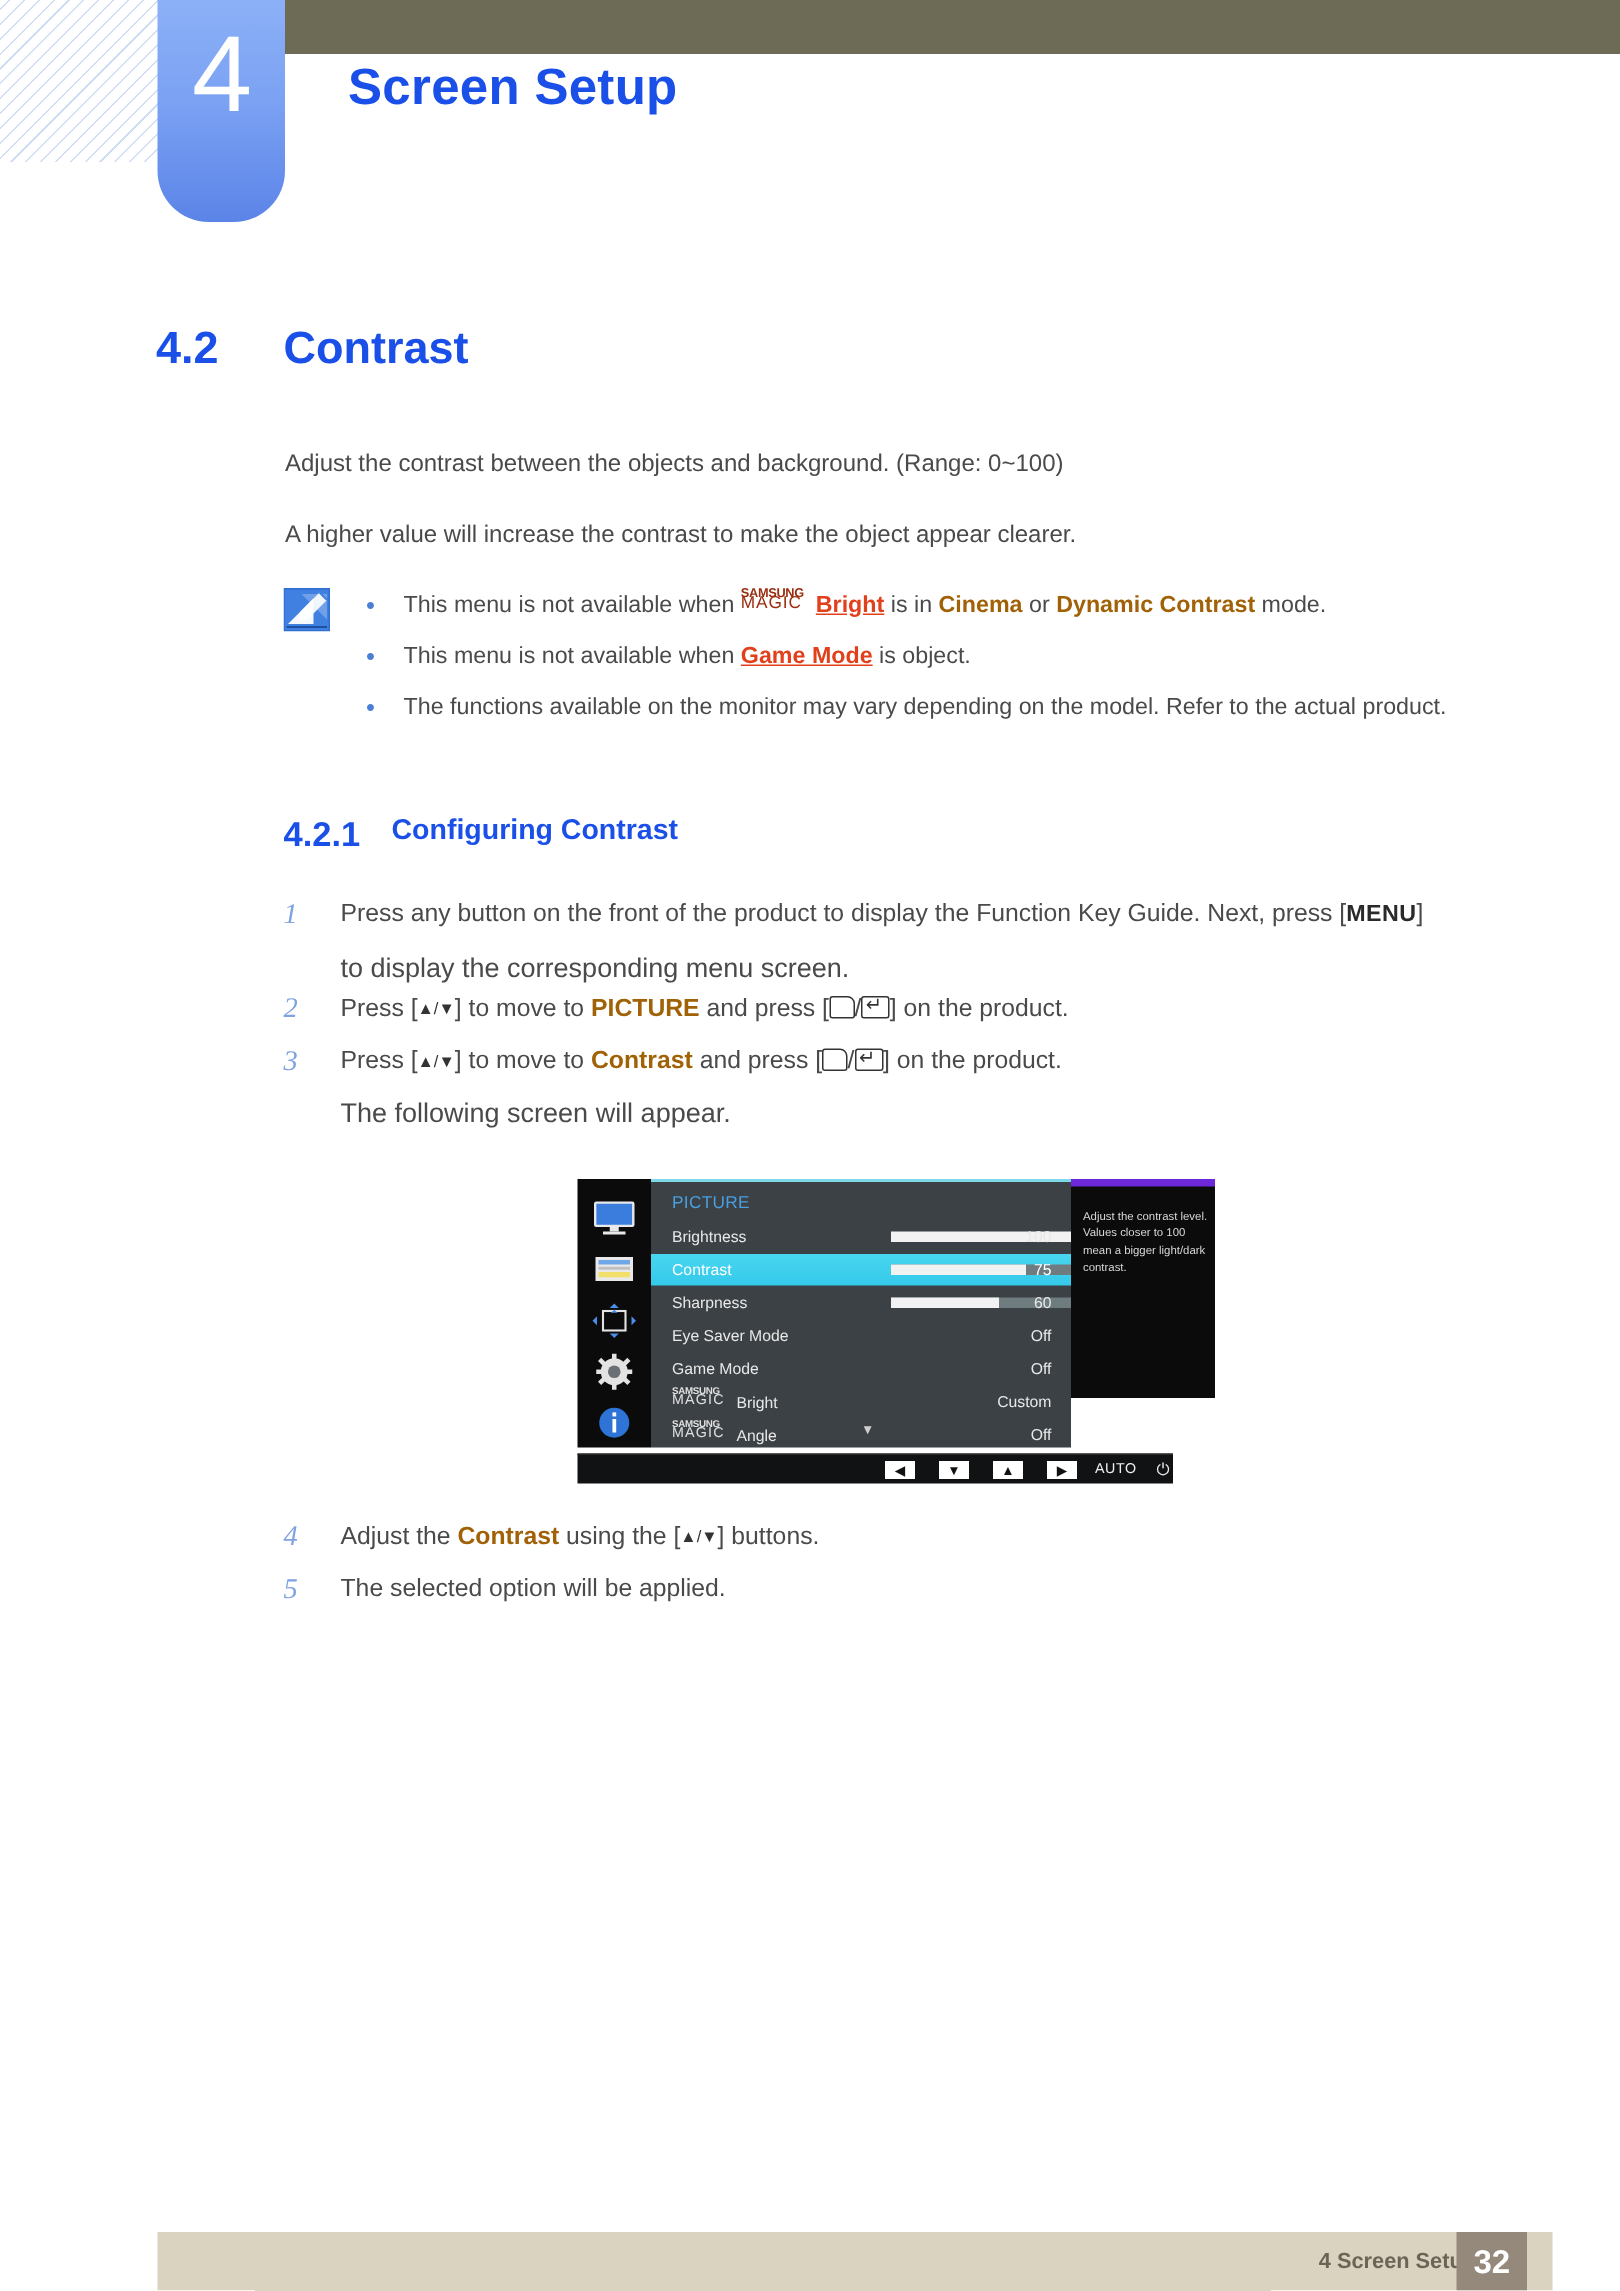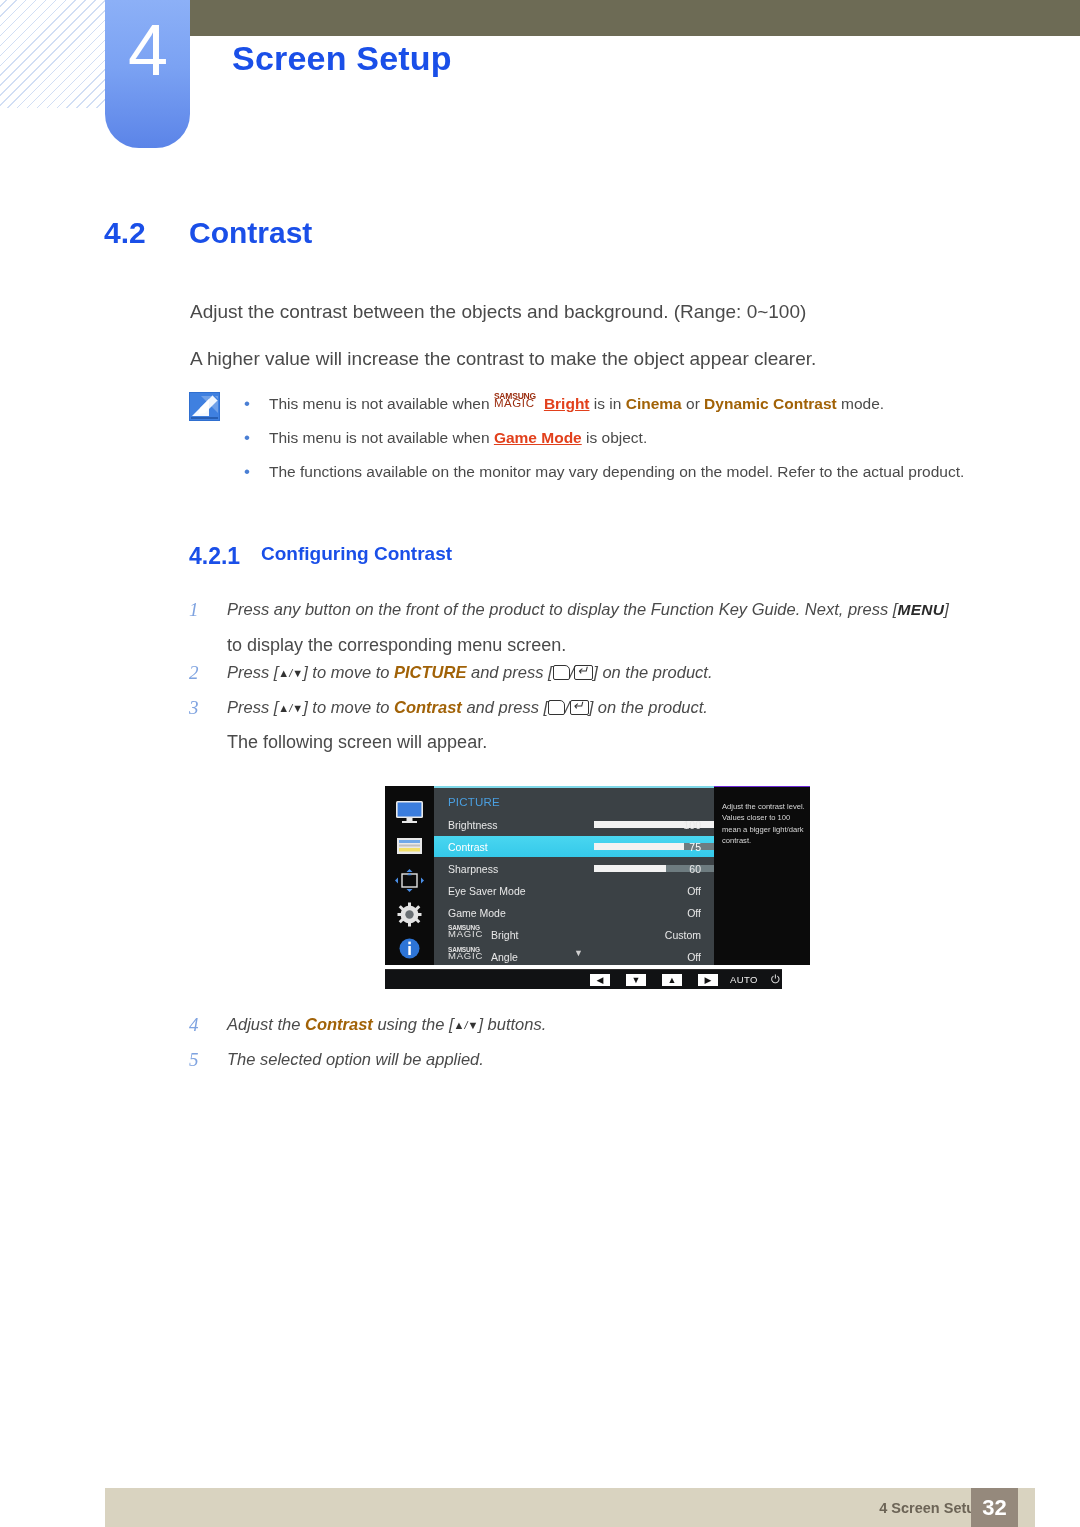--- a/index.html
+++ b/index.html
@@ -41,21 +41,21 @@
   
   .h2-wrap { position: absolute; left: 104px; top: 216px; display: flex; gap: 0; }
   .h2-num { color:#1a4fe8; font-size: 30px; font-weight: bold; width: 85px; }
   .h2-txt { color:#1a4fe8; font-size: 30px; font-weight: bold; }
 
   .h3-wrap { position: absolute; left: 189px; top: 543px; display:flex; }
   .h3-num { color:#1a4fe8; font-size:23px; font-weight:bold; width: 72px; }
   .h3-txt { color:#1a4fe8; font-size:19px; font-weight:bold; }
 
   
-  .para { position:absolute; left:190px; color:#4a4a4a; font-size:19px; line-height:1.35; }
+  .para { position:absolute; left:190px; color:#4a4a4a; font-size:16px; line-height:1.35; }
   .p1 { top: 299px; }
   .p2 { top: 346px; }
 
   
   .note-icon {
     position:absolute; left:189px; top:392px; width:31px; height:29px;
   }
   .notes { position:absolute; left:237px; top:392px; width: 760px; }
   .note-row { display:flex; align-items:flex-start; margin-bottom:10px; }
   .note-row:last-child { margin-bottom:0; }
@@ -82,21 +82,21 @@
     font-weight:normal;
   }
 
   
   .steps { position:absolute; left:189px; top: 596px; width: 830px; }
   .step { display:flex; align-items:flex-start; margin-bottom: 7px; }
   .step-n {
     flex: 0 0 38px; color:#7fa3e0; font-size: 19px; font-style: italic;
     font-family: "Liberation Serif", serif; line-height: 1.45; font-weight:400;
   }
-  .step-t { color:#4a4a4a; font-size: 16.5px; line-height: 1.6; flex:1;font-style:italic; }
+  .step-t { color:#4a4a4a; font-size: 16.5px; line-height: 1.6; flex:1; }
   .sub-t { color:#4a4a4a; font-size:18px; line-height:1.6; margin-left:38px; margin-top: 2px; }
   .kbd { color:#2a2a2a; font-weight:bold; font-size:15.5px; letter-spacing:.3px;}
   .arr { font-size: 11px; color:#333; vertical-align: 1px; }
 
   
   .gbox {
     display:inline-block; width:17px; height:15px; border:1.6px solid #333;
     border-radius:2px 5px 2px 2px; vertical-align:-2px; position:relative;
   }
   .genter {
@@ -113,22 +113,22 @@
   }
   .osd-body { position:relative; width:425px; height:179px; }
   .osd-left {
     position:absolute; left:0; top:0; width:49px; height:179px; background:#0b0b0b;
   }
   .osd-center {
     position:absolute; left:49px; top:0; width:280px; height:179px;
     background:#3b4145; border-top:2px solid #7fd8e8;
   }
   .osd-right {
-    position:absolute; left:329px; top:0; width:96px; height:179px; background:#0b0b0b;
-    border-top:1px solid #6d28d9;
+    position:absolute; left:329px; top:0; width:96px; height:146px; background:#0b0b0b;
+    border-top:5px solid #6d28d9;
   }
   .osd-ico { position:absolute; left:9px; width:31px; height:25px; }
   .osd-title {
     position:absolute; left:14px; top:8px; color:#4a9fe0; font-size:11.5px; font-weight:400;
     letter-spacing:.2px;
   }
   .osd-row {
     position:absolute; left:0; width:280px; height:21px;
     color:#e8e8e8; font-size:10.5px; display:flex; align-items:center;
   }

